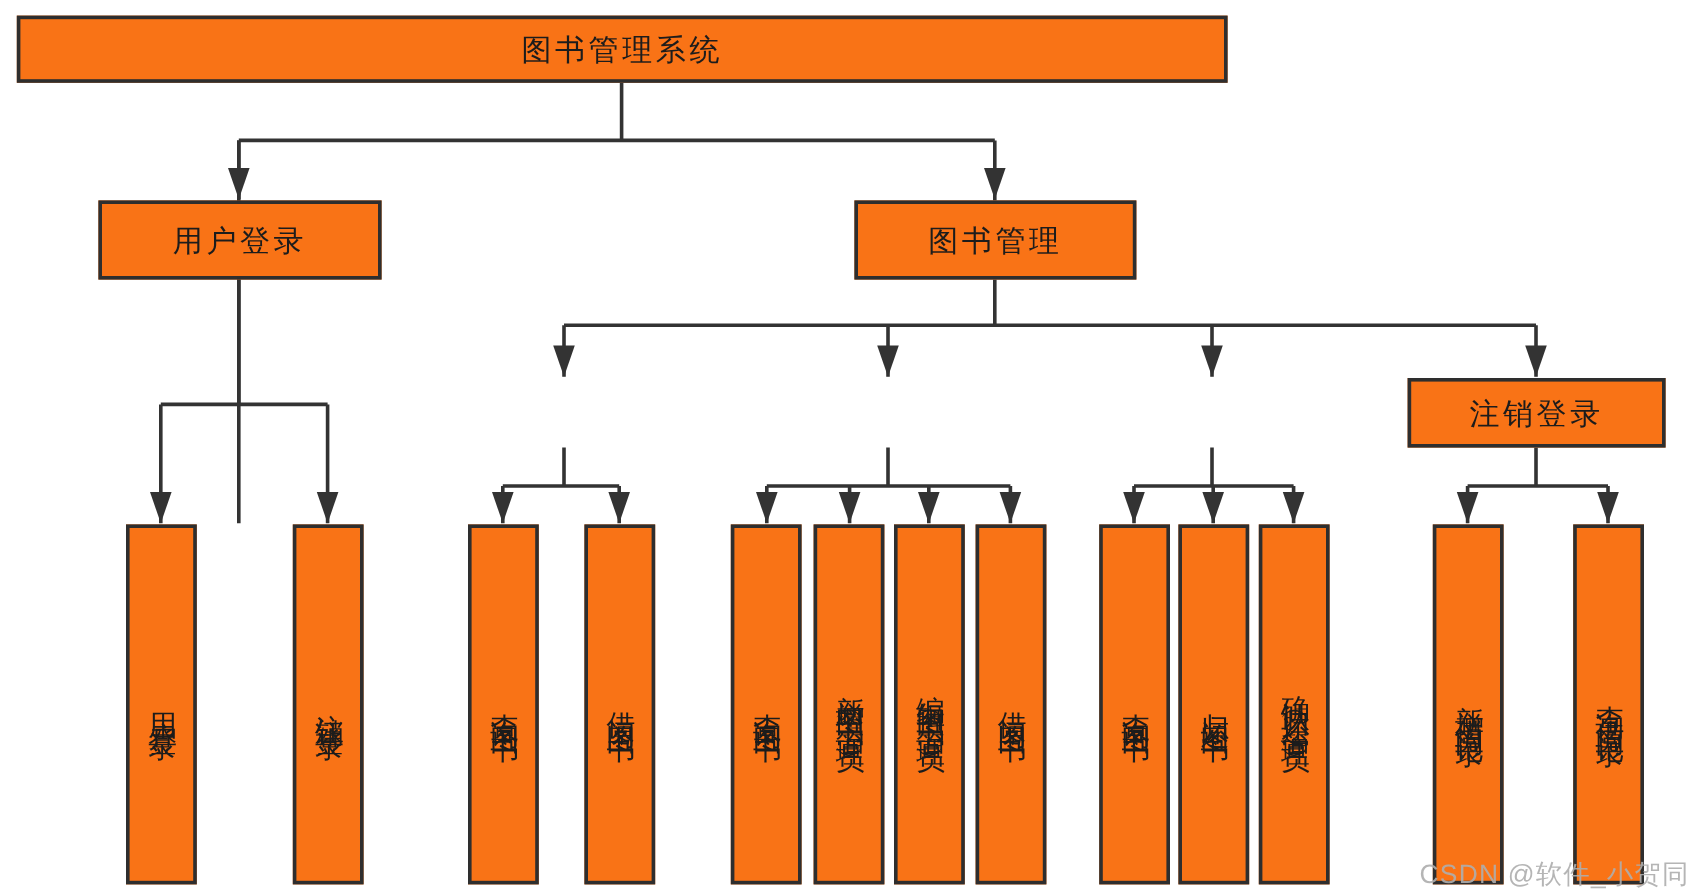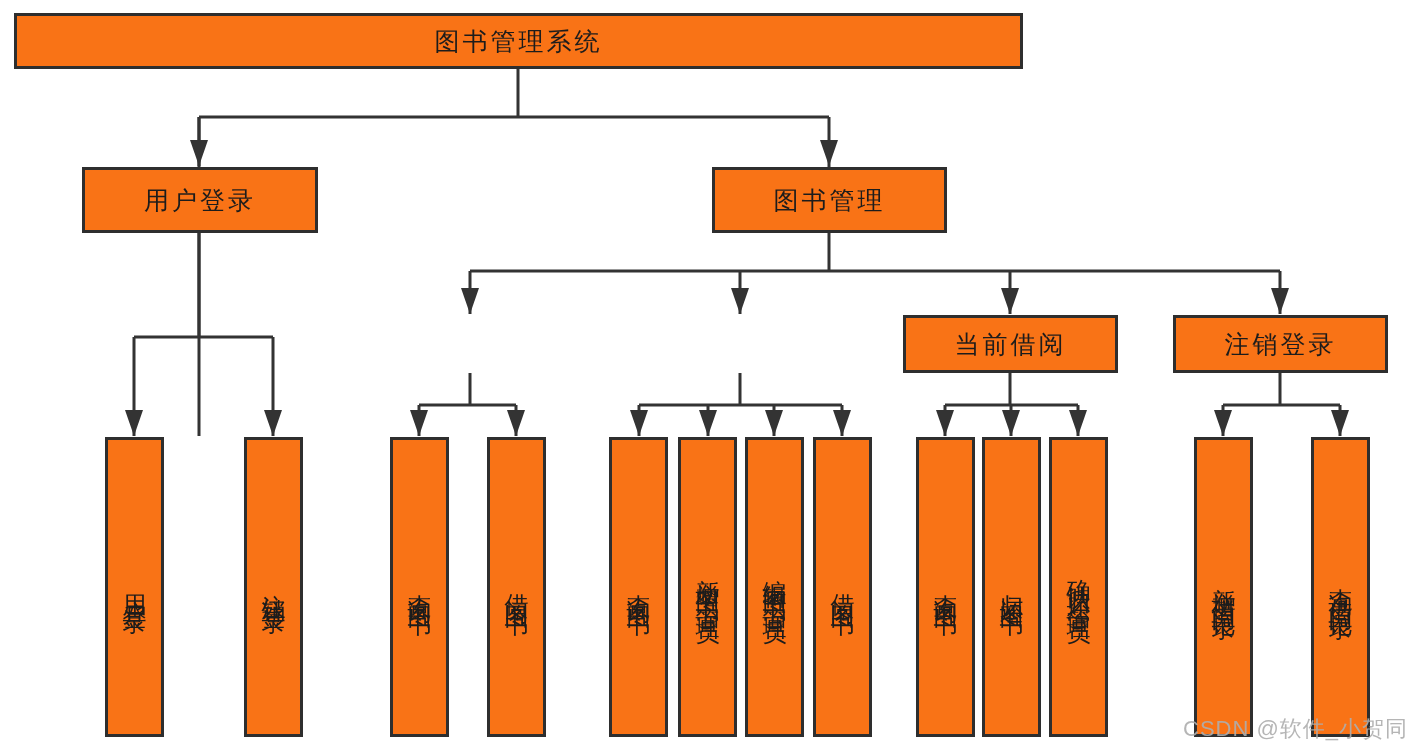--- a/index.html
+++ b/index.html
@@ -100,23 +100,20 @@
     <span class="hlabel">图书管理系统</span>
   </div>
 
   <div class="box lvl1a">
     <span class="hlabel">用户登录</span>
   </div>
   <div class="box lvl1b">
     <span class="hlabel">图书管理</span>
   </div>
 
-  <div class="box lvl2" style="left:903px">
-    <span class="hlabel">当前借阅</span>
-  </div>
   <div class="box lvl2" style="left:1173px">
     <span class="hlabel">注销登录</span>
   </div>
 
   <div class="box leaf" style="left:105px">
     <span>用户登录</span>
   </div>
   <div class="box leaf" style="left:244px">
     <span>注销登录</span>
   </div>

